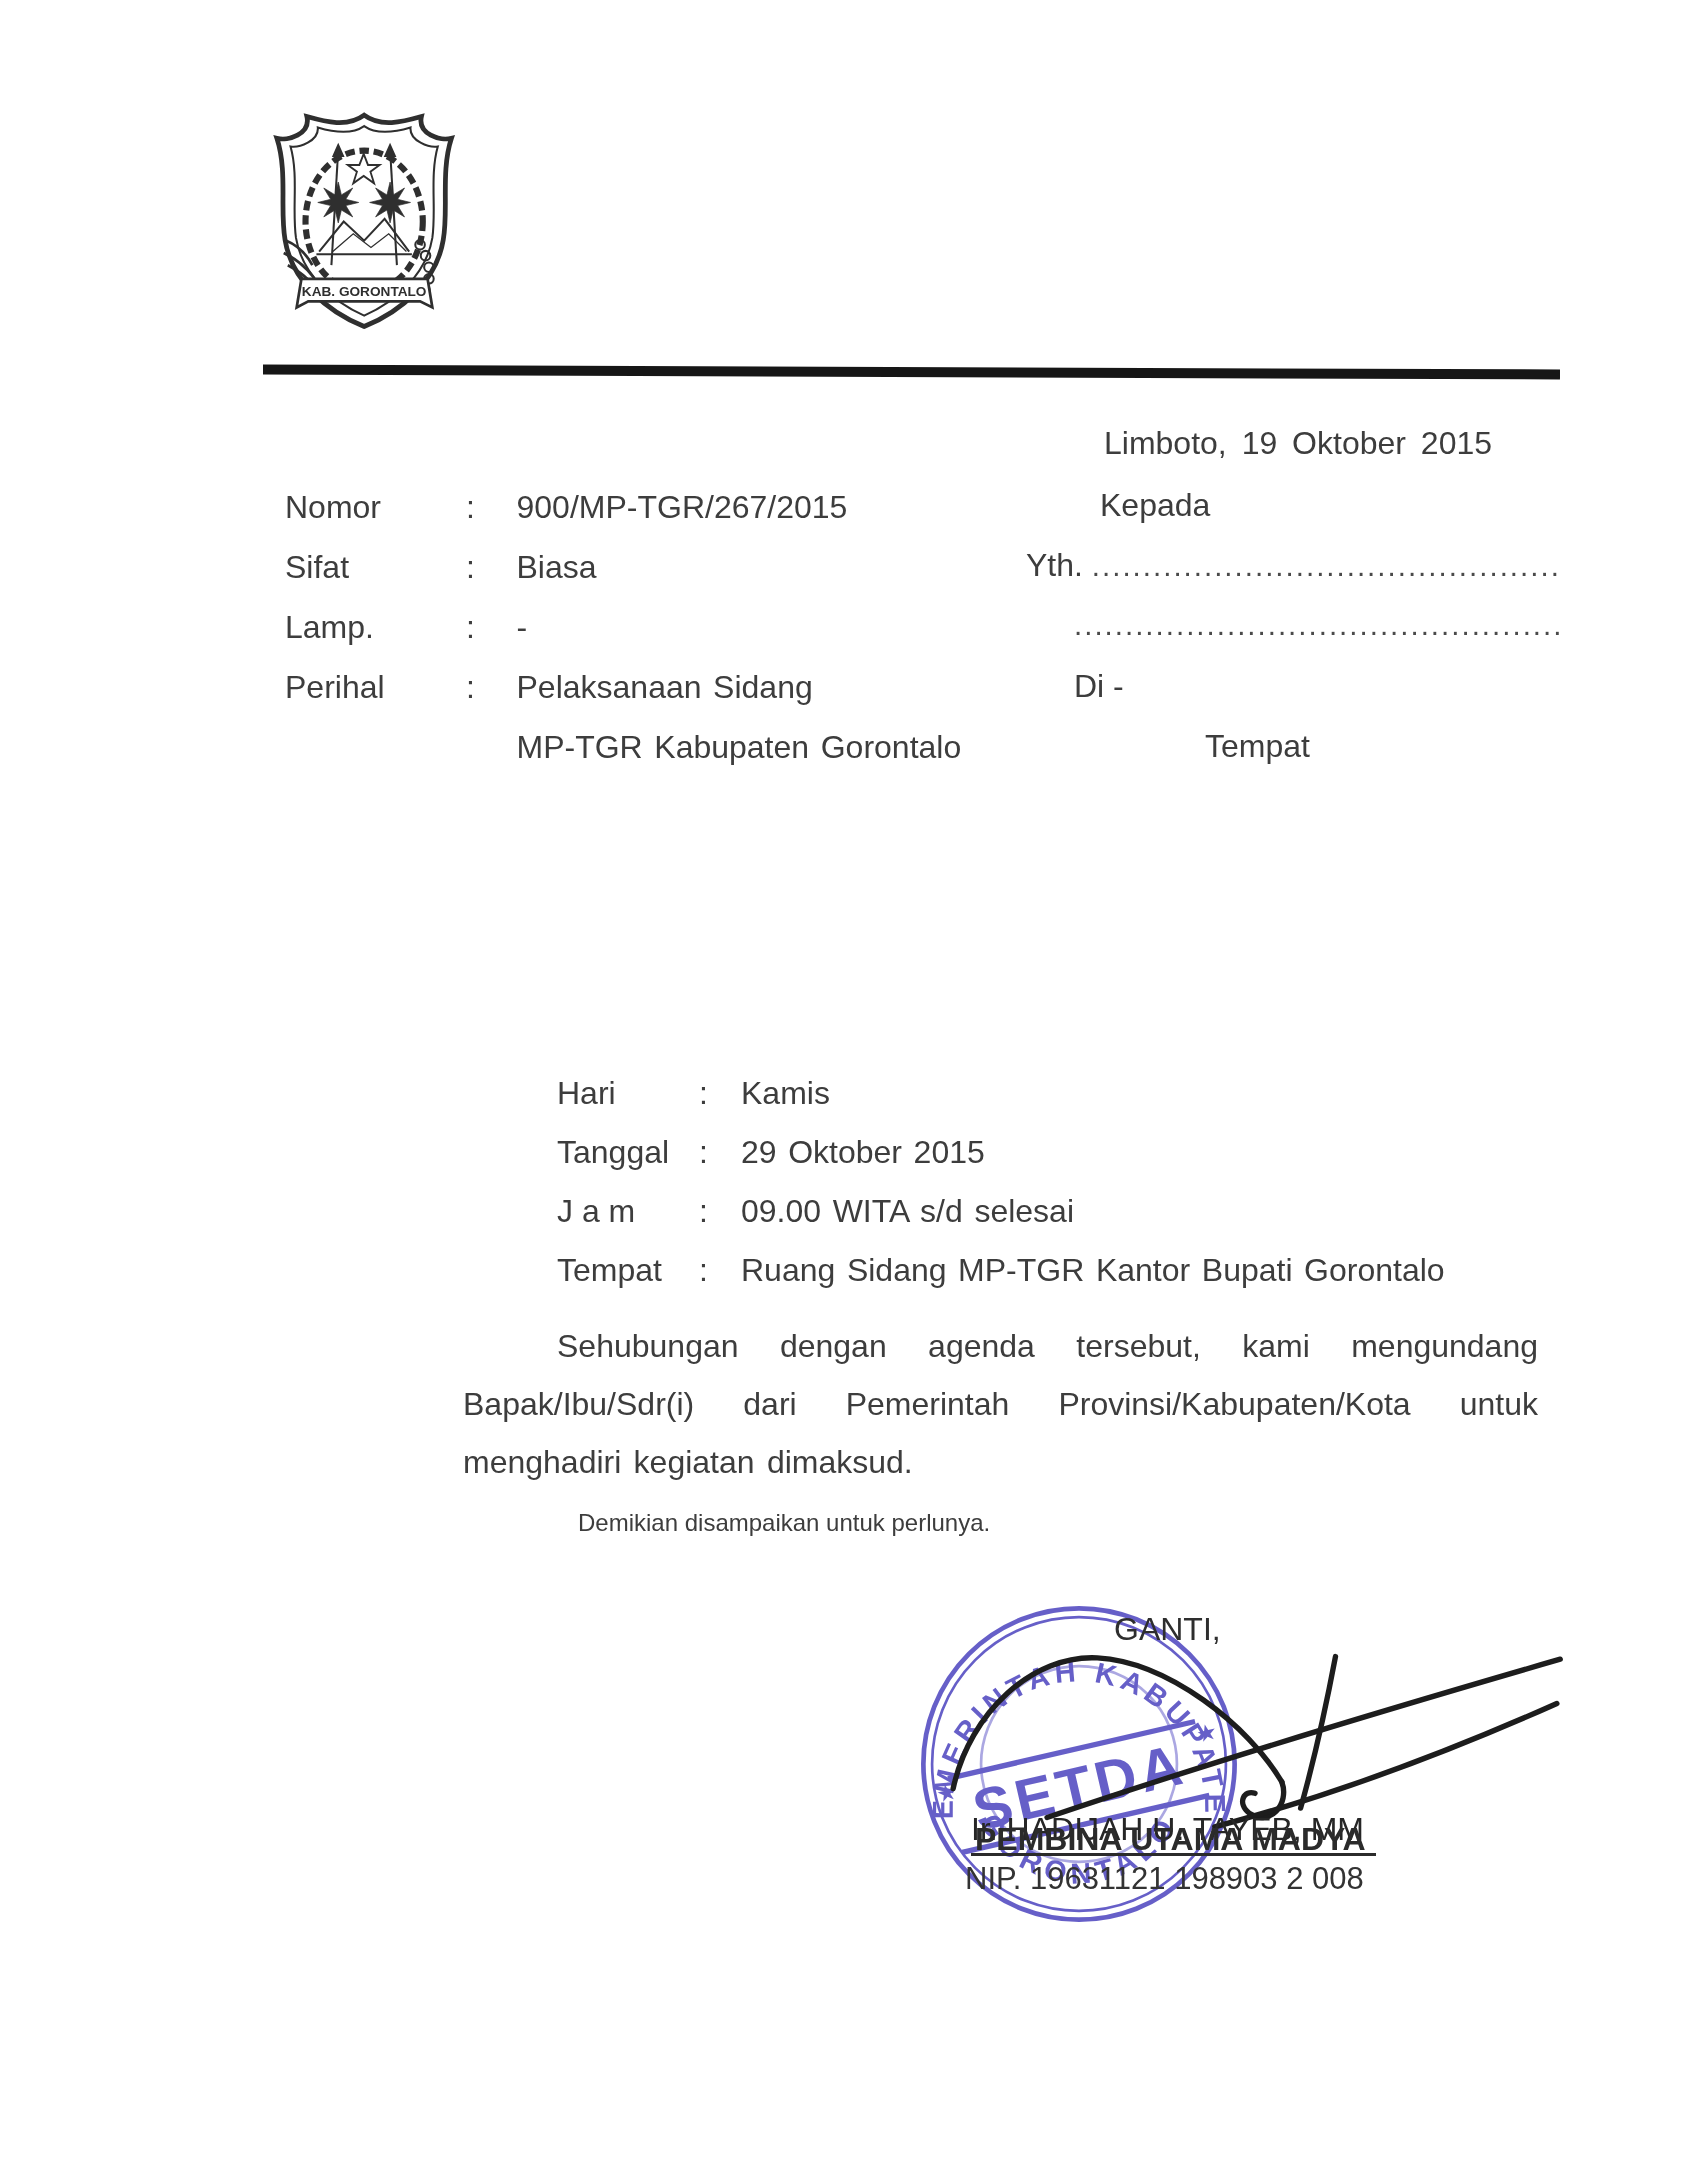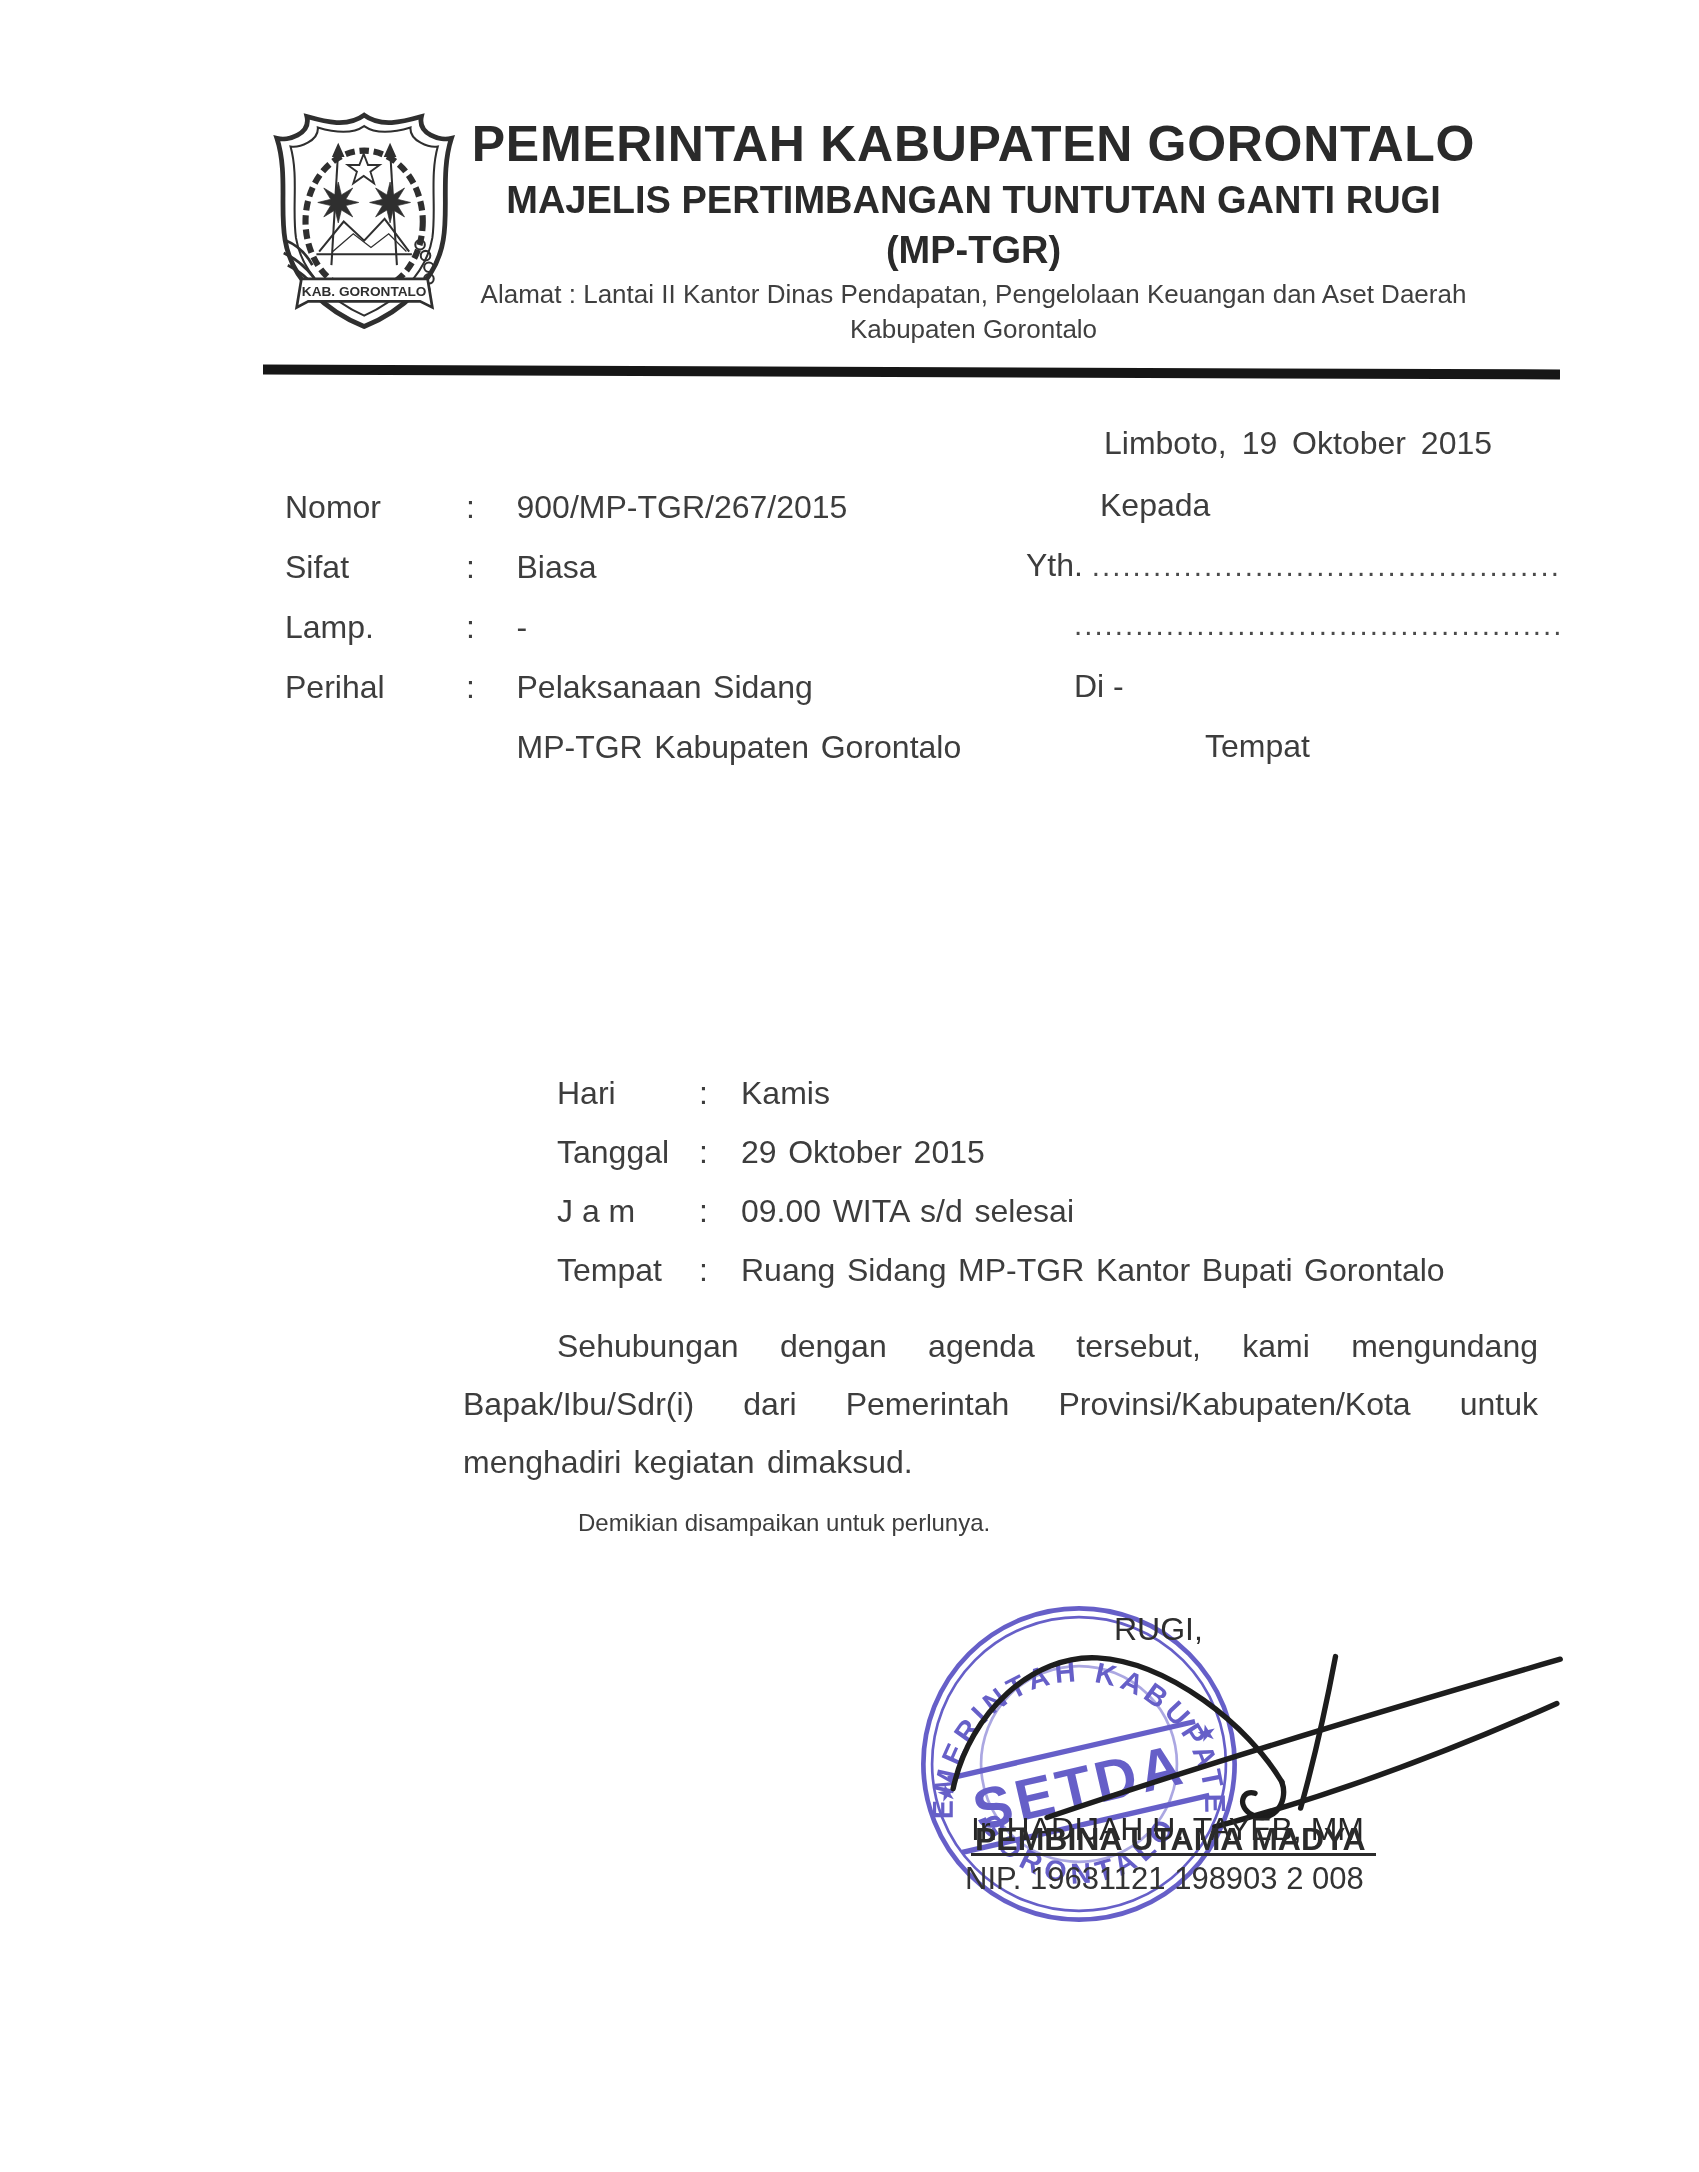--- a/index.html
+++ b/index.html
@@ -72,27 +72,20 @@
       <circle cx="224" cy="202" r="7" stroke-width="3" fill="none"></circle>
       <circle cx="232" cy="218" r="7" stroke-width="3" fill="none"></circle>
       <circle cx="237" cy="235" r="7" stroke-width="3" fill="none"></circle>
       <circle cx="237" cy="252" r="7" stroke-width="3" fill="none"></circle>
       <circle cx="231" cy="268" r="7" stroke-width="3" fill="none"></circle>
       <polygon points="50,252 235,252 242,294 224,285 60,285 43,294" stroke-width="4" fill="#ffffff"></polygon>
     </g>
     <text x="142" y="277" text-anchor="middle" font-size="20" font-weight="bold" fill="#2f2f2f">KAB. GORONTALO</text>
   </svg>
 
-  <div class="head-text">
-    <div class="org1">PEMERINTAH KABUPATEN GORONTALO</div>
-    <div class="org2">MAJELIS PERTIMBANGAN TUNTUTAN GANTI RUGI</div>
-    <div class="org3">(MP-TGR)</div>
-    <div class="addr">Alamat : Lantai II Kantor Dinas Pendapatan, Pengelolaan Keuangan dan Aset Daerah</div>
-    <div class="addr" style="margin-top:0;">Kabupaten Gorontalo</div>
-  </div>
 
   <div class="rule"></div>
 
   <div class="date-line">Limboto, 19 Oktober 2015</div>
 
   <div class="meta">
     <div class="meta-row">
       <span class="meta-label">Nomor</span>
       <span class="meta-sep">:</span>
       <span class="meta-value">900/MP-TGR/267/2015</span>
@@ -149,21 +142,21 @@
       <span class="detail-label">Tempat</span>
       <span class="detail-sep">:</span>
       <span class="detail-value">Ruang Sidang MP-TGR Kantor Bupati Gorontalo</span>
     </div>
   </div>
 
   <div class="body-block para p2" style="position:absolute;">Sehubungan dengan agenda tersebut, kami mengundang Bapak/Ibu/Sdr(i) dari Pemerintah Provinsi/Kabupaten/Kota untuk menghadiri kegiatan dimaksud.</div>
 
   <div class="closing">Demikian disampaikan untuk perlunya.</div>
 
-  <div class="ketua">RUGI,</div>
+  <div class="ketua">GANTI,</div>
 
   <svg class="stamp" viewBox="0 0 480 480">
     <defs>
       <path id="arcTop" d="M 52 305 A 188 188 0 1 1 428 305" fill="none"></path>
       <path id="arcBottom" d="M 78 288 A 166 166 0 0 0 402 288" fill="none"></path>
     </defs>
     <g stroke="#5a52c4" fill="none">
       <circle cx="240" cy="240" r="232" stroke-width="7"></circle>
       <circle cx="240" cy="240" r="219" stroke-width="4"></circle>
       <circle cx="240" cy="240" r="146" stroke-width="4" stroke-opacity="0.55"></circle>

